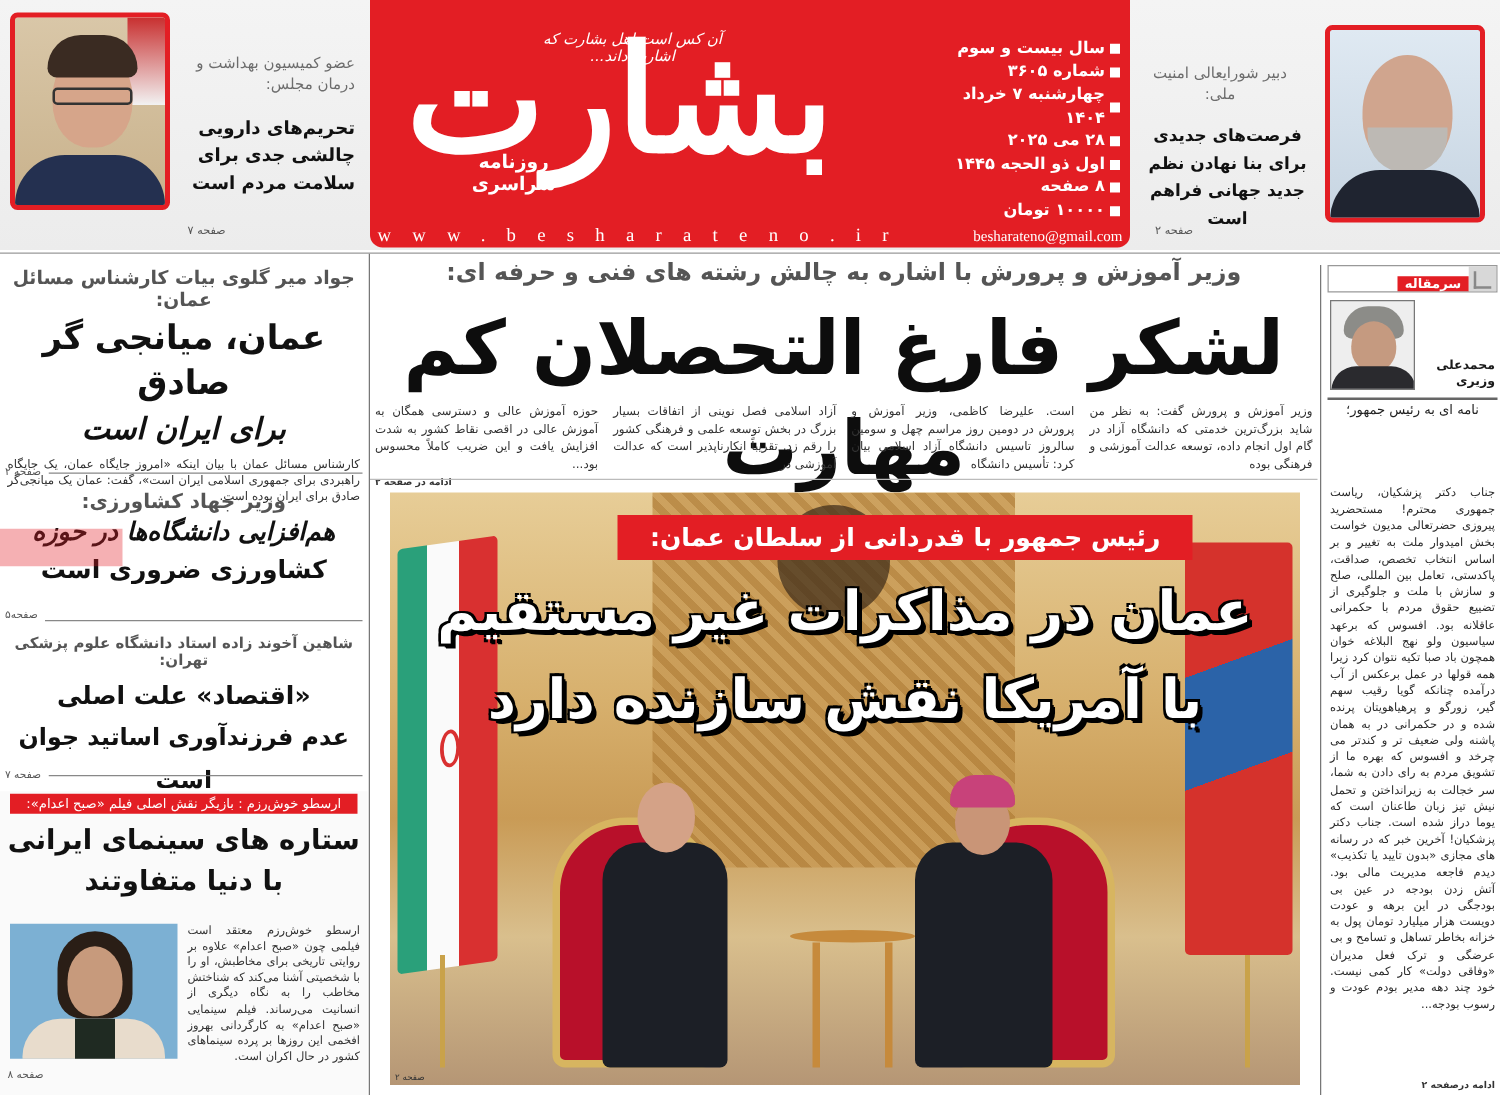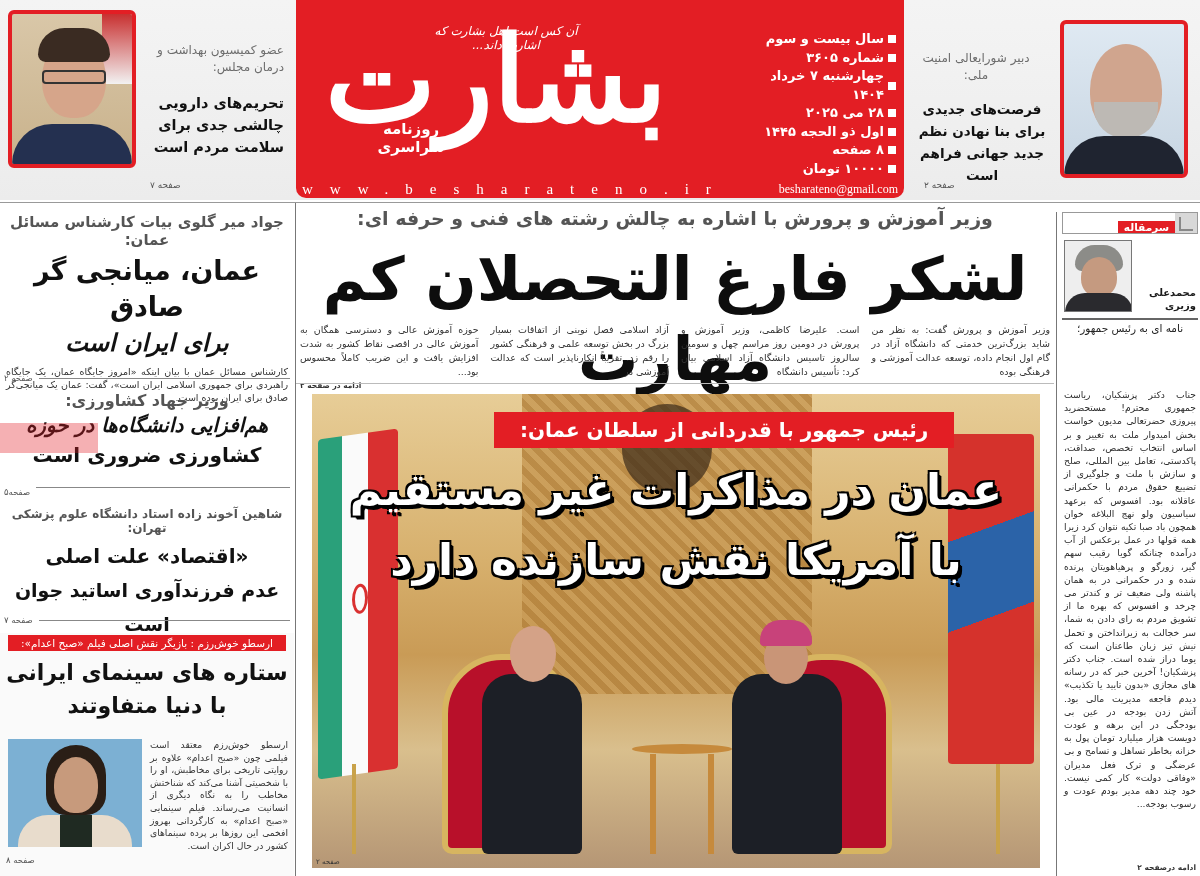--- a/index.html
+++ b/index.html
@@ -168,21 +168,21 @@
     <div class="abs" style="left:4px; top:170px; width:286px; display:flex; align-items:center; gap:6px; direction:ltr;">
       <span class="pg">صفحه ۲</span>
       <span style="flex:1; height:1px; background:#888;"></span>
     </div>
   </div>
 
   <div class="abs" style="left:0; top:186px; width:294px; height:108px;">
     <div class="lc-kicker" style="font-size:16px; margin-top:2px;">وزیر جهاد کشاورزی:</div>
     <div class="lc-head" style="font-size:20px; line-height:30px;font-style:italic;">هم‌افزایی دانشگاه‌ها در حوزه</div>
     <div class="lc-head" style="font-size:20px; line-height:30px;">کشاورزی ضروری است</div>
-    <div class="abs" style="left:4px; top:98px; width:286px; display:flex; align-items:flex-start; gap:6px; direction:ltr;">
+    <div class="abs" style="left:4px; top:98px; width:286px; display:flex; align-items:flex-end; gap:6px; direction:ltr;">
       <span class="pg">صفحه۵</span>
       <span style="flex:1; height:1px; background:#888;"></span>
     </div>
   </div>
   <div class="abs" style="left:0; top:220px; width:98px; height:30px; background:rgba(227,30,36,.35);"></div>
 
   <div class="abs" style="left:0; top:300px; width:294px; height:122px;">
     <div class="lc-kicker" style="font-size:12px; margin-top:4px;">شاهین آخوند زاده استاد دانشگاه علوم پزشکی تهران:</div>
     <div class="lc-head" style="font-size:20px; line-height:34px; margin-top:4px;">«اقتصاد» علت اصلی</div>
     <div class="lc-head" style="font-size:19px; line-height:34px;">عدم فرزندآوری اساتید جوان است</div>

